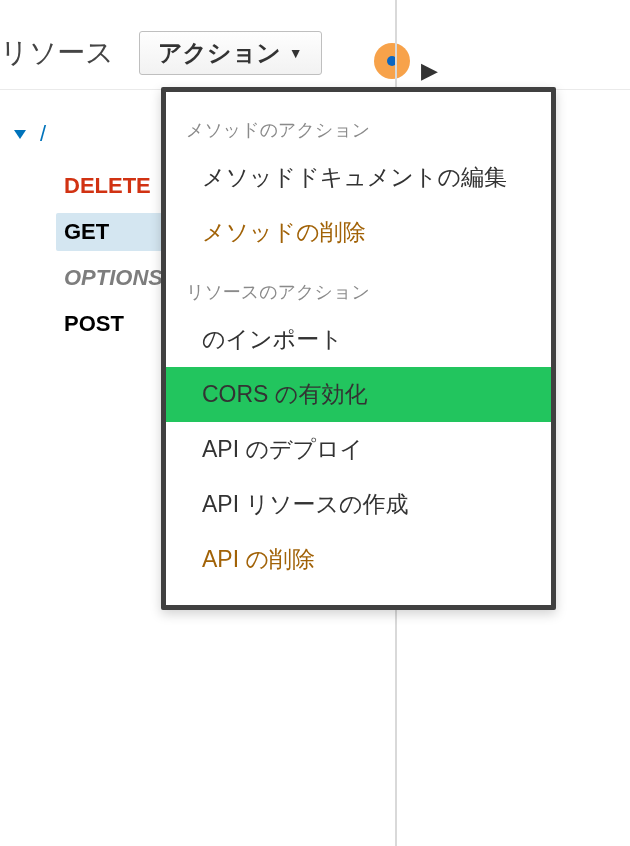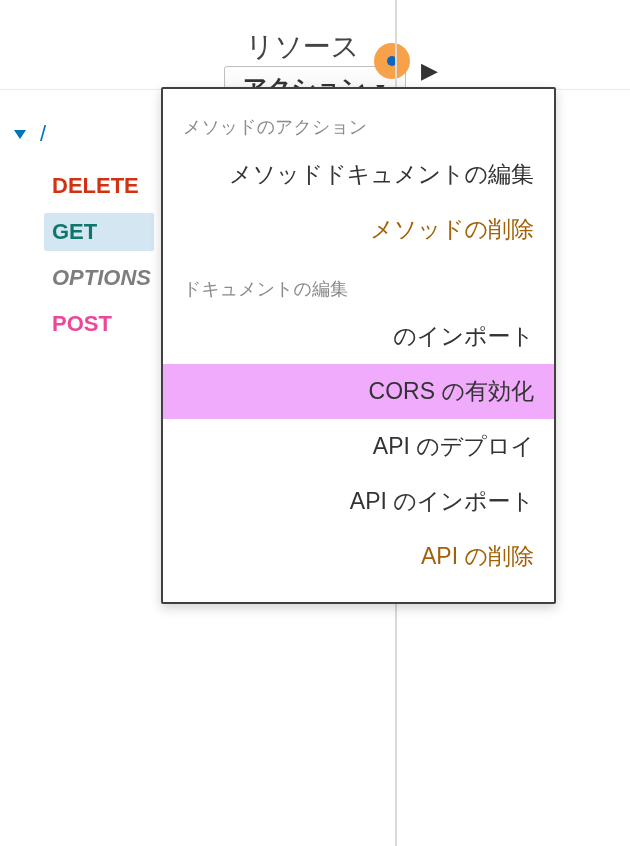--- a/index.html
+++ b/index.html
@@ -16,21 +16,20 @@
       overflow: hidden;
       position: relative;
     }
     .topbar {
       display: flex;
       align-items: center;
       padding: 28px 0 12px 0;
       position: relative;
       height: 90px;
       border-bottom: 1px solid #eaeaea;
-      flex-direction: column;
     }
     .page-title {
       font-size: 28px;
       color: #444;
       font-weight: 400;
       margin-left: 0;
       margin-right: 25px;
       white-space: nowrap;
     }
     .actions-button {
@@ -126,61 +125,60 @@
       margin-right: 14px;
     }
     .method-list {
       padding-left: 44px;
       margin-top: 10px;
     }
     .method-item {
       font-size: 22px;
       font-weight: 600;
       padding: 6px 8px;
-      margin: 4px 0;
+      margin: 4px 12px;
       cursor: pointer;
       display: inline-block;
       min-width: 110px;
     }
     .method-delete { color: #d13212; }
     .method-get {
-      color: #0f766e;
+      color: #000000;
       background: #d4e6f1;
       border-radius: 2px;
     }
     .method-options { color: #7d7d7d; font-style: italic; }
-    .method-post { color: #ec4899; }
+    .method-post { color: #000000; }
     .dropdown {
       position: absolute;
       left: 161px;
       top: 87px;
       width: 395px;
       background: #fff;
-      border: 2px solid #404040;
+      border: 5px solid #404040;
       box-shadow: 0 4px 12px rgba(0,0,0,0.18);
       border-radius: 2px;
       padding: 6px 0 18px 0;
       z-index: 10;
     }
     .dropdown-section-header {
       font-size: 18px;
       color: #8a8a8a;
       padding: 20px 20px 8px 20px;
       font-weight: 400;
     }
     .dropdown-item {
       font-size: 23px;
       color: #333;
       padding: 12px 20px 12px 36px;
       cursor: pointer;
-      text-align: right;
     }
     .dropdown-item:hover,
     .dropdown-item.hovered {
-      background: #f0abfc;
+      background: #22c55e;
     }
     .dropdown-item.danger {
       color: #a16207;
     }
   </style>
 </head>
 <body>
 
 <div class="topbar">
   <span class="page-title">リソース</span>
@@ -213,20 +211,20 @@
     <span>ク</span>
     <span>ス</span>
   </div>
 </div>
 
 <div class="dropdown">
   <div class="dropdown-section-header">メソッドのアクション</div>
   <div class="dropdown-item">メソッドドキュメントの編集</div>
   <div class="dropdown-item danger">メソッドの削除</div>
 
-  <div class="dropdown-section-header">ドキュメントの編集</div>
+  <div class="dropdown-section-header">リソースのアクション</div>
   <div class="dropdown-item">のインポート</div>
   <div class="dropdown-item hovered">CORS の有効化</div>
 
   <div class="dropdown-item">API のデプロイ</div>
-  <div class="dropdown-item">API のインポート</div>
+  <div class="dropdown-item">API リソースの作成</div>
   <div class="dropdown-item danger">API の削除</div>
 </div>
 
 </body></html>

